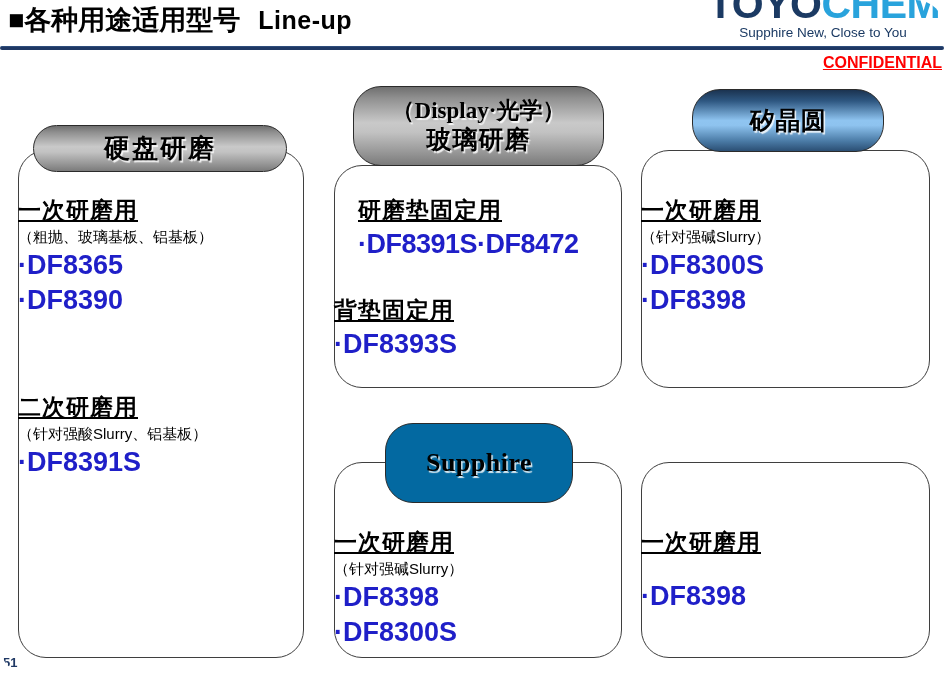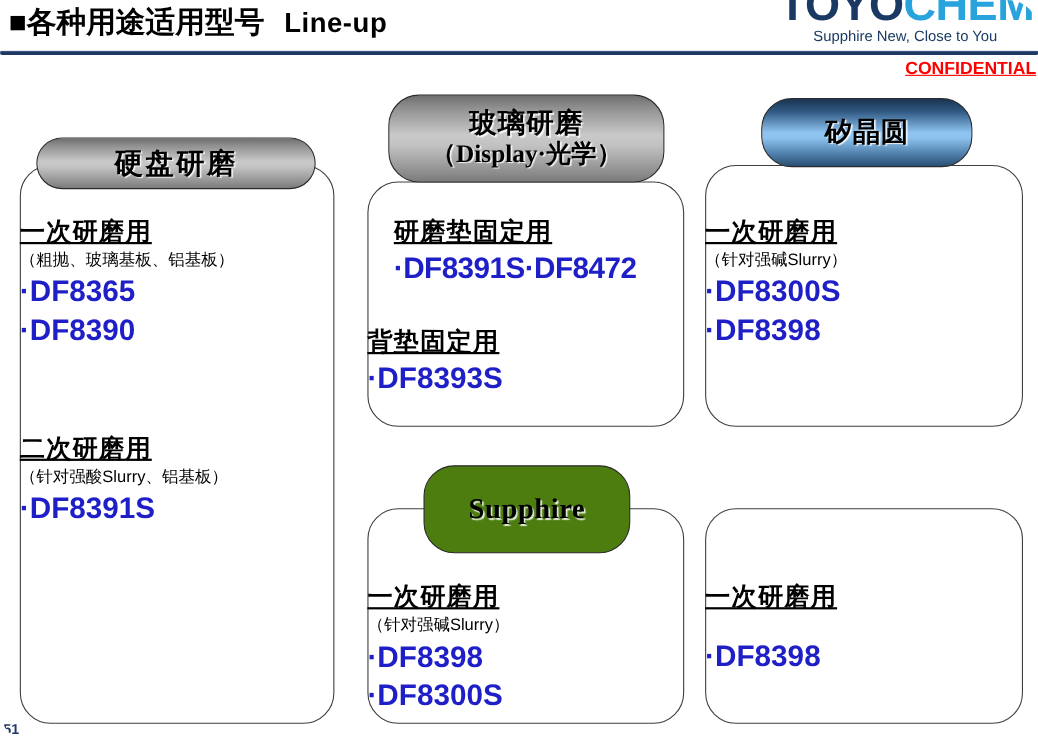--- a/index.html
+++ b/index.html
@@ -60,21 +60,21 @@
     z-index: 5;
   }
   .plate-gray {
     background: linear-gradient(to bottom,
       #6f6f6f 0%, #8f8f8f 14%, #c9c9c9 46%, #c2c2c2 58%, #9a9a9a 82%, #7b7b7b 100%);
   }
   .plate-blue {
     background: linear-gradient(to bottom,
       #1b3350 0%, #2e5781 18%, #8fc4f0 50%, #8ec3ef 58%, #4a7aa5 84%, #2b4f74 100%);
   }
-  .plate-magenta { background: #4d7c0f; }
+  .plate-magenta { background: #0369a1; }
 
   .plate-label {
     font-weight: bold; color: #000; line-height: 1.15;
     text-shadow: 1.5px 1.5px 1px rgba(255,255,255,0.85);
   }
   .plate-label.cn { font-size: 26px; letter-spacing: 2px; }
   .plate-label.cn-two { font-size: 25px; letter-spacing: 1px; }
   .plate-label.serif {
     font-family: "Liberation Serif", serif; font-size: 26px; letter-spacing: 0.5px;
   }
@@ -139,22 +139,22 @@
 
   <div class="body-block" style="left:18px; top:393px; width:286px;">
     <span class="use-head">二次研磨用</span>
     <div class="use-note">（针对强酸Slurry、铝基板）</div>
     <div class="prod prod-row">·DF8391S</div>
   </div>
 
   <div class="frame" style="left:334px; top:165px; width:288px; height:223px;"></div>
 
   <div class="plate plate-gray" style="left:353px; top:86px; width:251px; height:80px; flex-direction:column; justify-content:center;">
+    <span class="plate-label plate-sub">（Display·光学）</span>
     <span class="plate-label cn-two">玻璃研磨</span>
-    <span class="plate-label plate-sub">（Display·光学）</span>
   </div>
 
   <div class="body-block" style="left:334px; top:196px; width:288px;padding-left:24px;">
     <span class="use-head">研磨垫固定用</span>
     <div class="prod prod-row pair">·DF8391S·DF8472</div>
   </div>
 
   <div class="body-block" style="left:334px; top:296px; width:257px;">
     <span class="use-head">背垫固定用</span>
     <div class="prod prod-row">·DF8393S</div>

